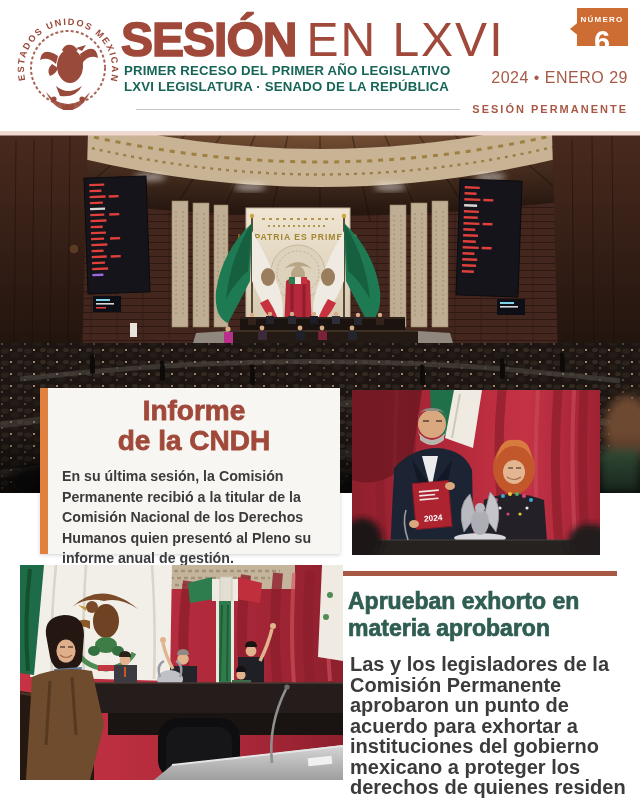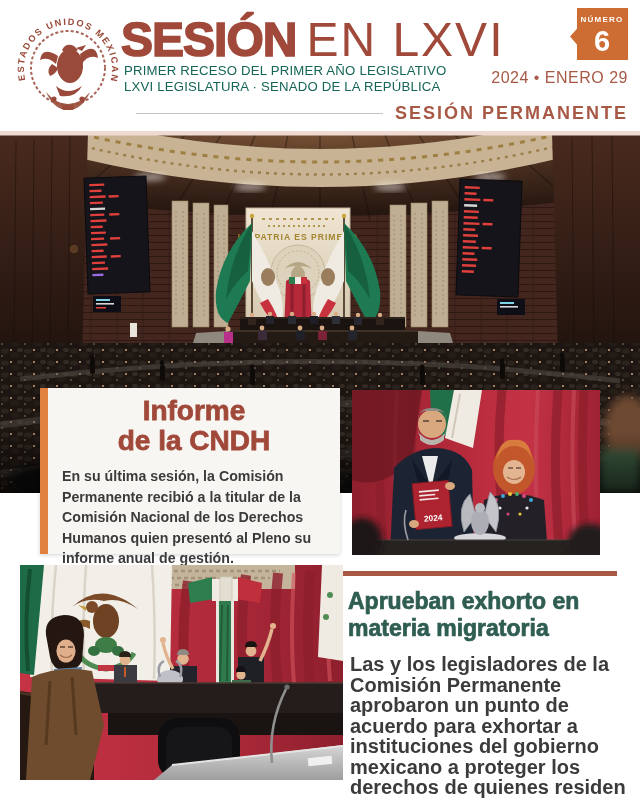--- a/index.html
+++ b/index.html
@@ -4,33 +4,33 @@
 <style>
   html,body{margin:0;padding:0;background:#ffffff;}
   .page{position:relative;width:640px;height:800px;background:#fff;overflow:hidden;
         font-family:"Liberation Sans","DejaVu Sans",sans-serif;}
   
   .logo{position:absolute;left:16px;top:4px;}
   .titles{position:absolute;left:121px;top:12px;white-space:nowrap;}
   .t-bold{font-size:48px;font-weight:700;color:var(--brick,#A0493A);
           letter-spacing:-1px;-webkit-text-stroke:1.6px var(--brick,#A0493A);}
   .t-light{font-size:48px;font-weight:400;color:var(--brick,#A0493A);letter-spacing:2px;margin-left:10px;}
-  .badge{position:absolute;left:570px;top:8px;width:58px;height:52px;background:var(--orange,#CE6D33);
+  .badge{position:absolute;left:570px;top:8px;width:58px;height:38px;background:var(--orange,#CE6D33);
          clip-path:polygon(12% 0,100% 0,100% 100%,12% 100%,12% 70%,0 55%,12% 40%);
          color:#fff;text-align:center;}
   .badge .lbl{display:block;font-size:8px;font-weight:700;letter-spacing:1.2px;margin:7px 0 0 6px;}
   .badge .num{display:block;font-size:29px;font-weight:700;margin:1px 0 0 6px;}
   .subs{position:absolute;left:124px;top:63px;color:var(--teal,#166557);
-        font-size:13.2px;font-weight:400;line-height:16px;letter-spacing:.2px;}
+        font-size:13.2px;font-weight:700;line-height:16px;letter-spacing:.2px;}
   .date{position:absolute;right:12px;top:69px;color:var(--brick-dark,#AE5B42);
         font-size:16px;font-weight:500;letter-spacing:.5px;}
   .meta{position:absolute;left:124px;right:12px;top:103px;display:flex;align-items:center;}
   .dept{color:var(--gray,#8F8F8F);font-size:10.8px;font-weight:500;letter-spacing:.4px;white-space:nowrap;}
   .meta .rule{flex:1;height:1px;background:#C8C4C1;margin:0 12px;}
-  .status{color:var(--brick-dark,#A85847);font-size:18px;font-weight:700;letter-spacing:2px;white-space:nowrap;}
+  .status{color:var(--brick-dark,#A85847);font-size:11px;font-weight:700;letter-spacing:2px;white-space:nowrap;}
   
   .photo-main{position:absolute;left:0;top:131px;width:640px;height:362px;}
   .photo-cndh{position:absolute;left:352px;top:390px;width:248px;height:165px;}
   .photo-voting{position:absolute;left:20px;top:565px;width:323px;height:215px;}
   
   .card{position:absolute;left:40px;top:388px;width:300px;height:166px;background:var(--card-bg,#F8F6F2);
         box-shadow:0 1px 4px rgba(0,0,0,.18);}
   .card .bar{position:absolute;left:0;top:0;width:8px;height:100%;background:var(--orange-bar,#E0813F);}
   .card h2{margin:8px 10px 0 18px;text-align:center;color:var(--brick,#A24A38);
            font-size:28px;line-height:30px;font-weight:700;-webkit-text-stroke:.8px var(--brick,#A24A38);}
@@ -594,18 +594,18 @@
       <line x1="152" y1="200" x2="323" y2="181" stroke="#E4E4E4" stroke-width="2"></line>
       <path d="M252,198 Q248,160 266,124" stroke="#8F8F8F" stroke-width="2.6" fill="none"></path>
       <circle cx="267" cy="122" r="2.6" fill="#6E6E6E"></circle>
       <rect x="288" y="192" width="24" height="8" fill="#F0F0F0" transform="rotate(-6 300 196)"></rect>
     </g>
   </svg>
 
   <section class="article-right">
     <h2>
       <span style="display:block">Aprueban exhorto en</span>
-      <span style="display:block">materia migratoria</span>
+      <span style="display:block">materia aprobaron</span>
     </h2>
     <p>Las y los legisladores de la Comisión Permanente aprobaron un punto de acuerdo para exhortar a instituciones del gobierno mexicano a proteger los derechos de quienes residen en Estados Unidos y de las personas connacionales que regresen al país.</p>
   </section>
 
 </div>
 
 </body></html>

